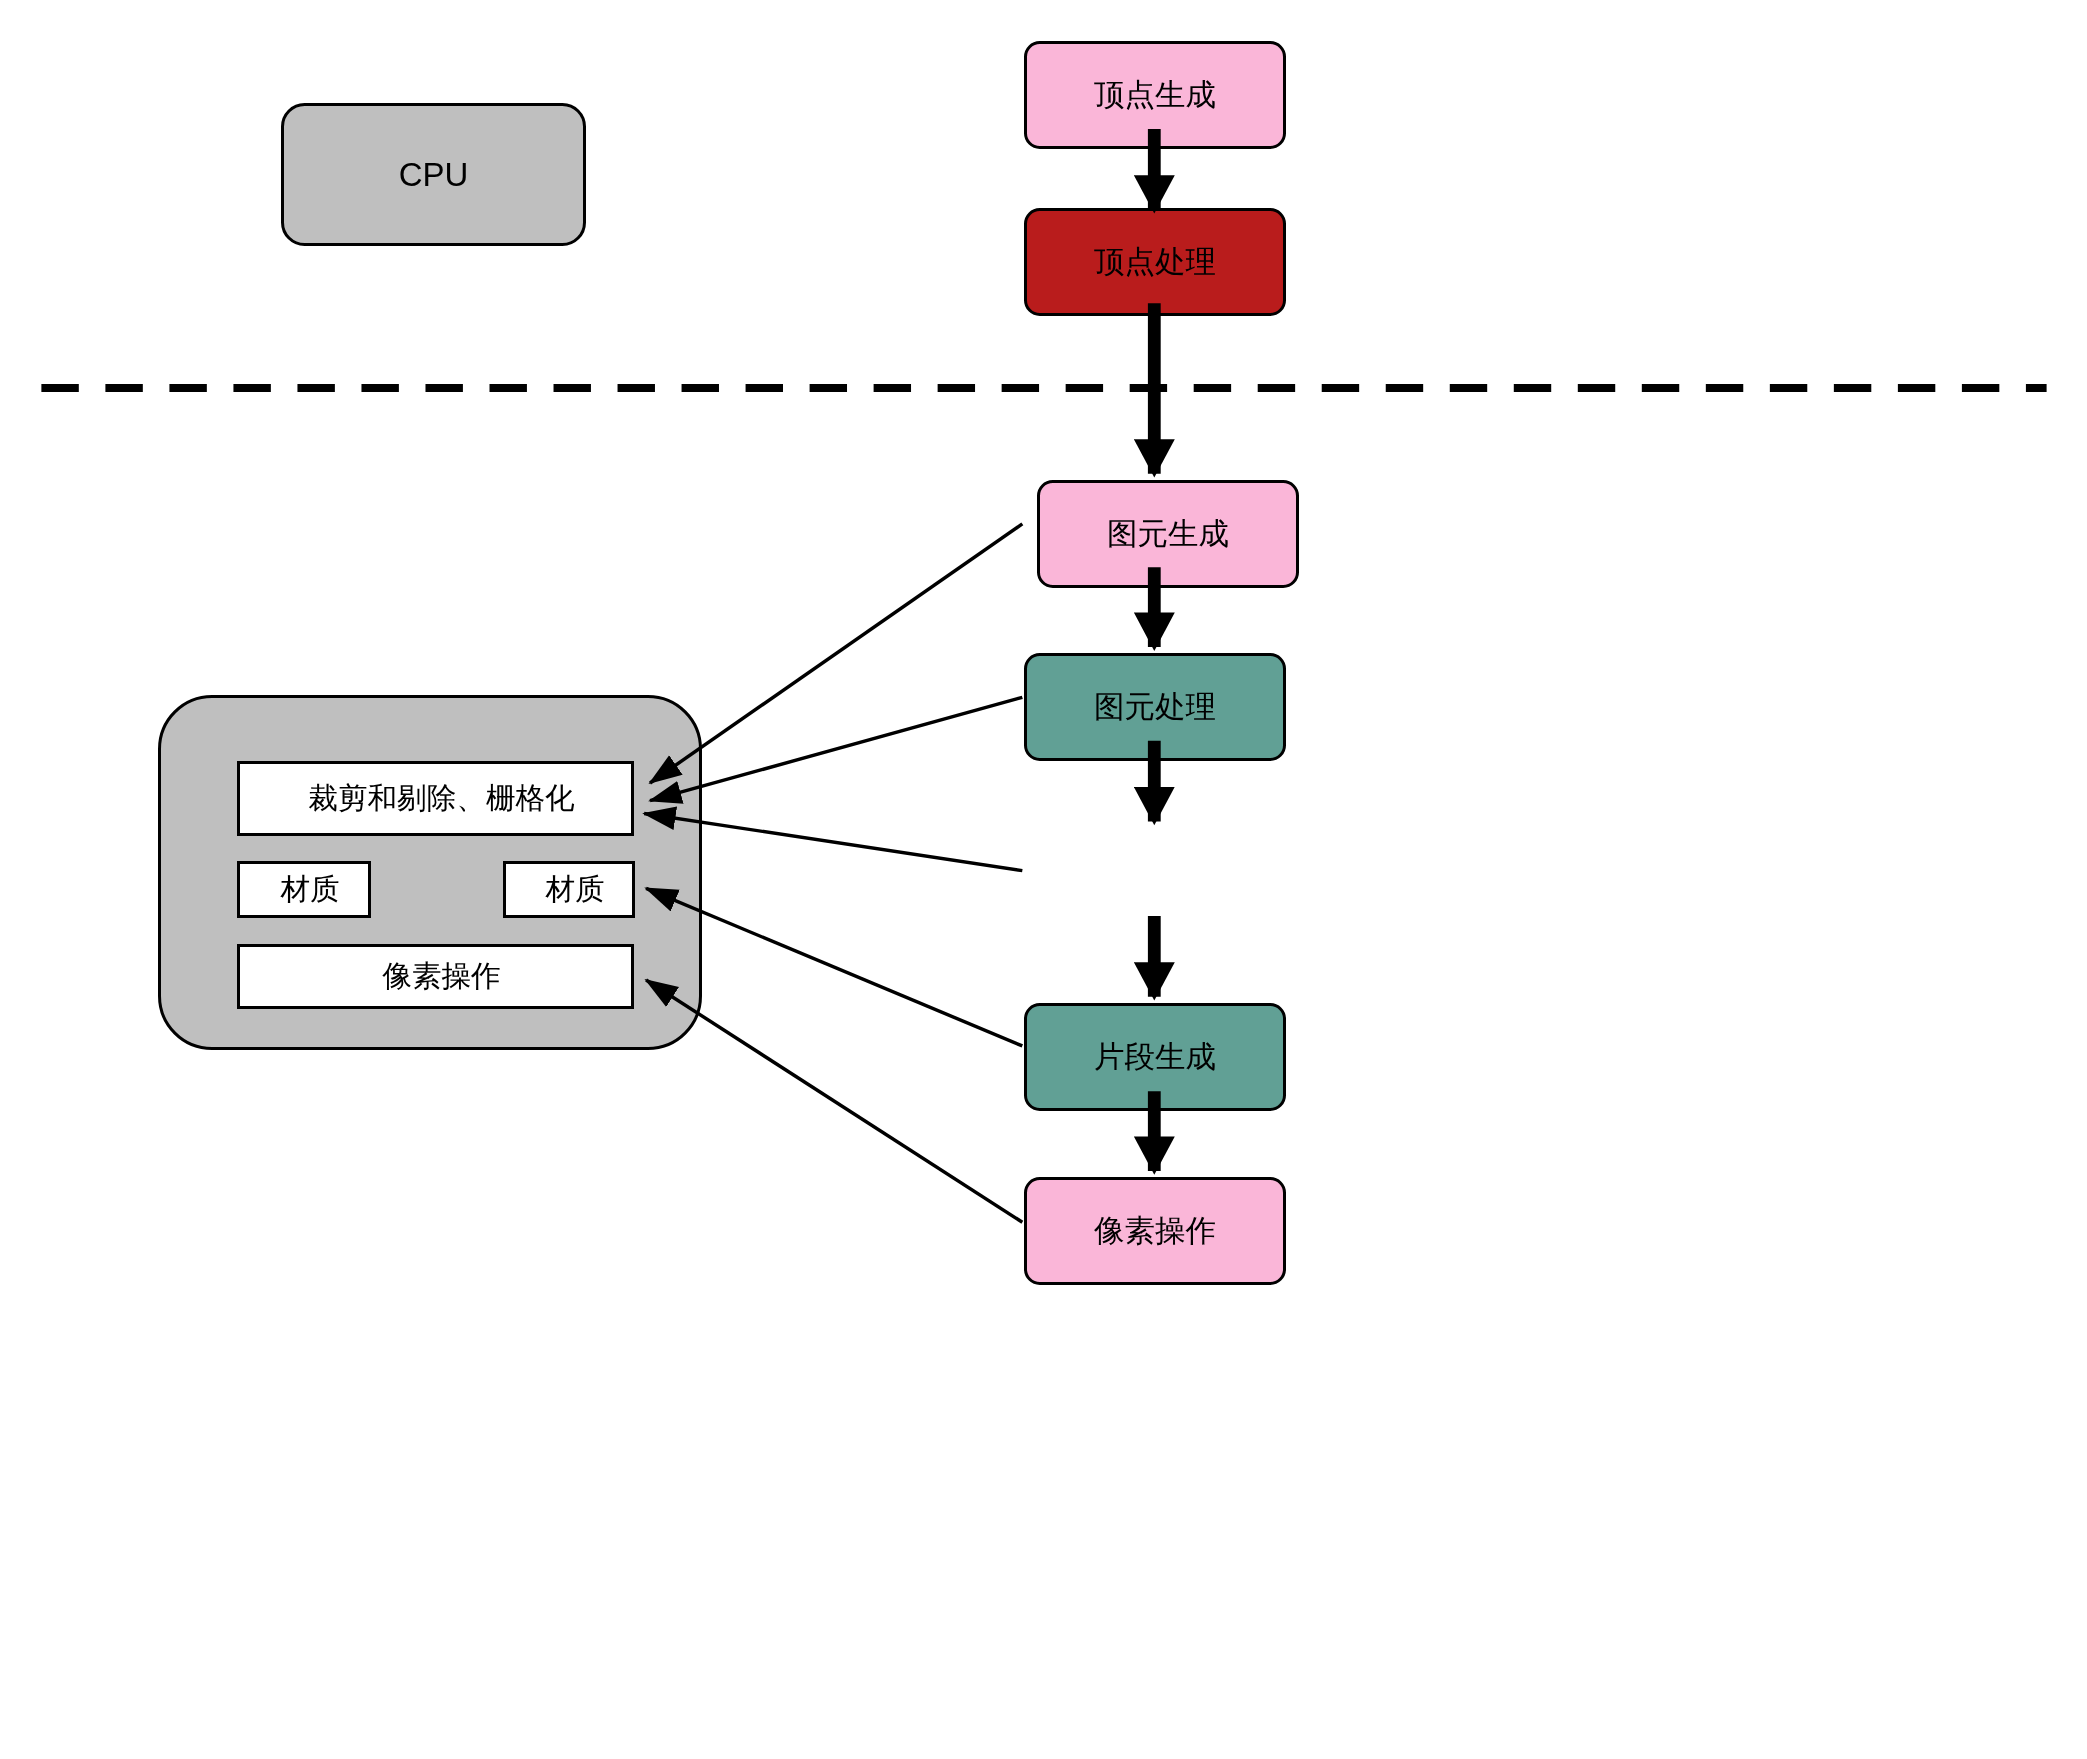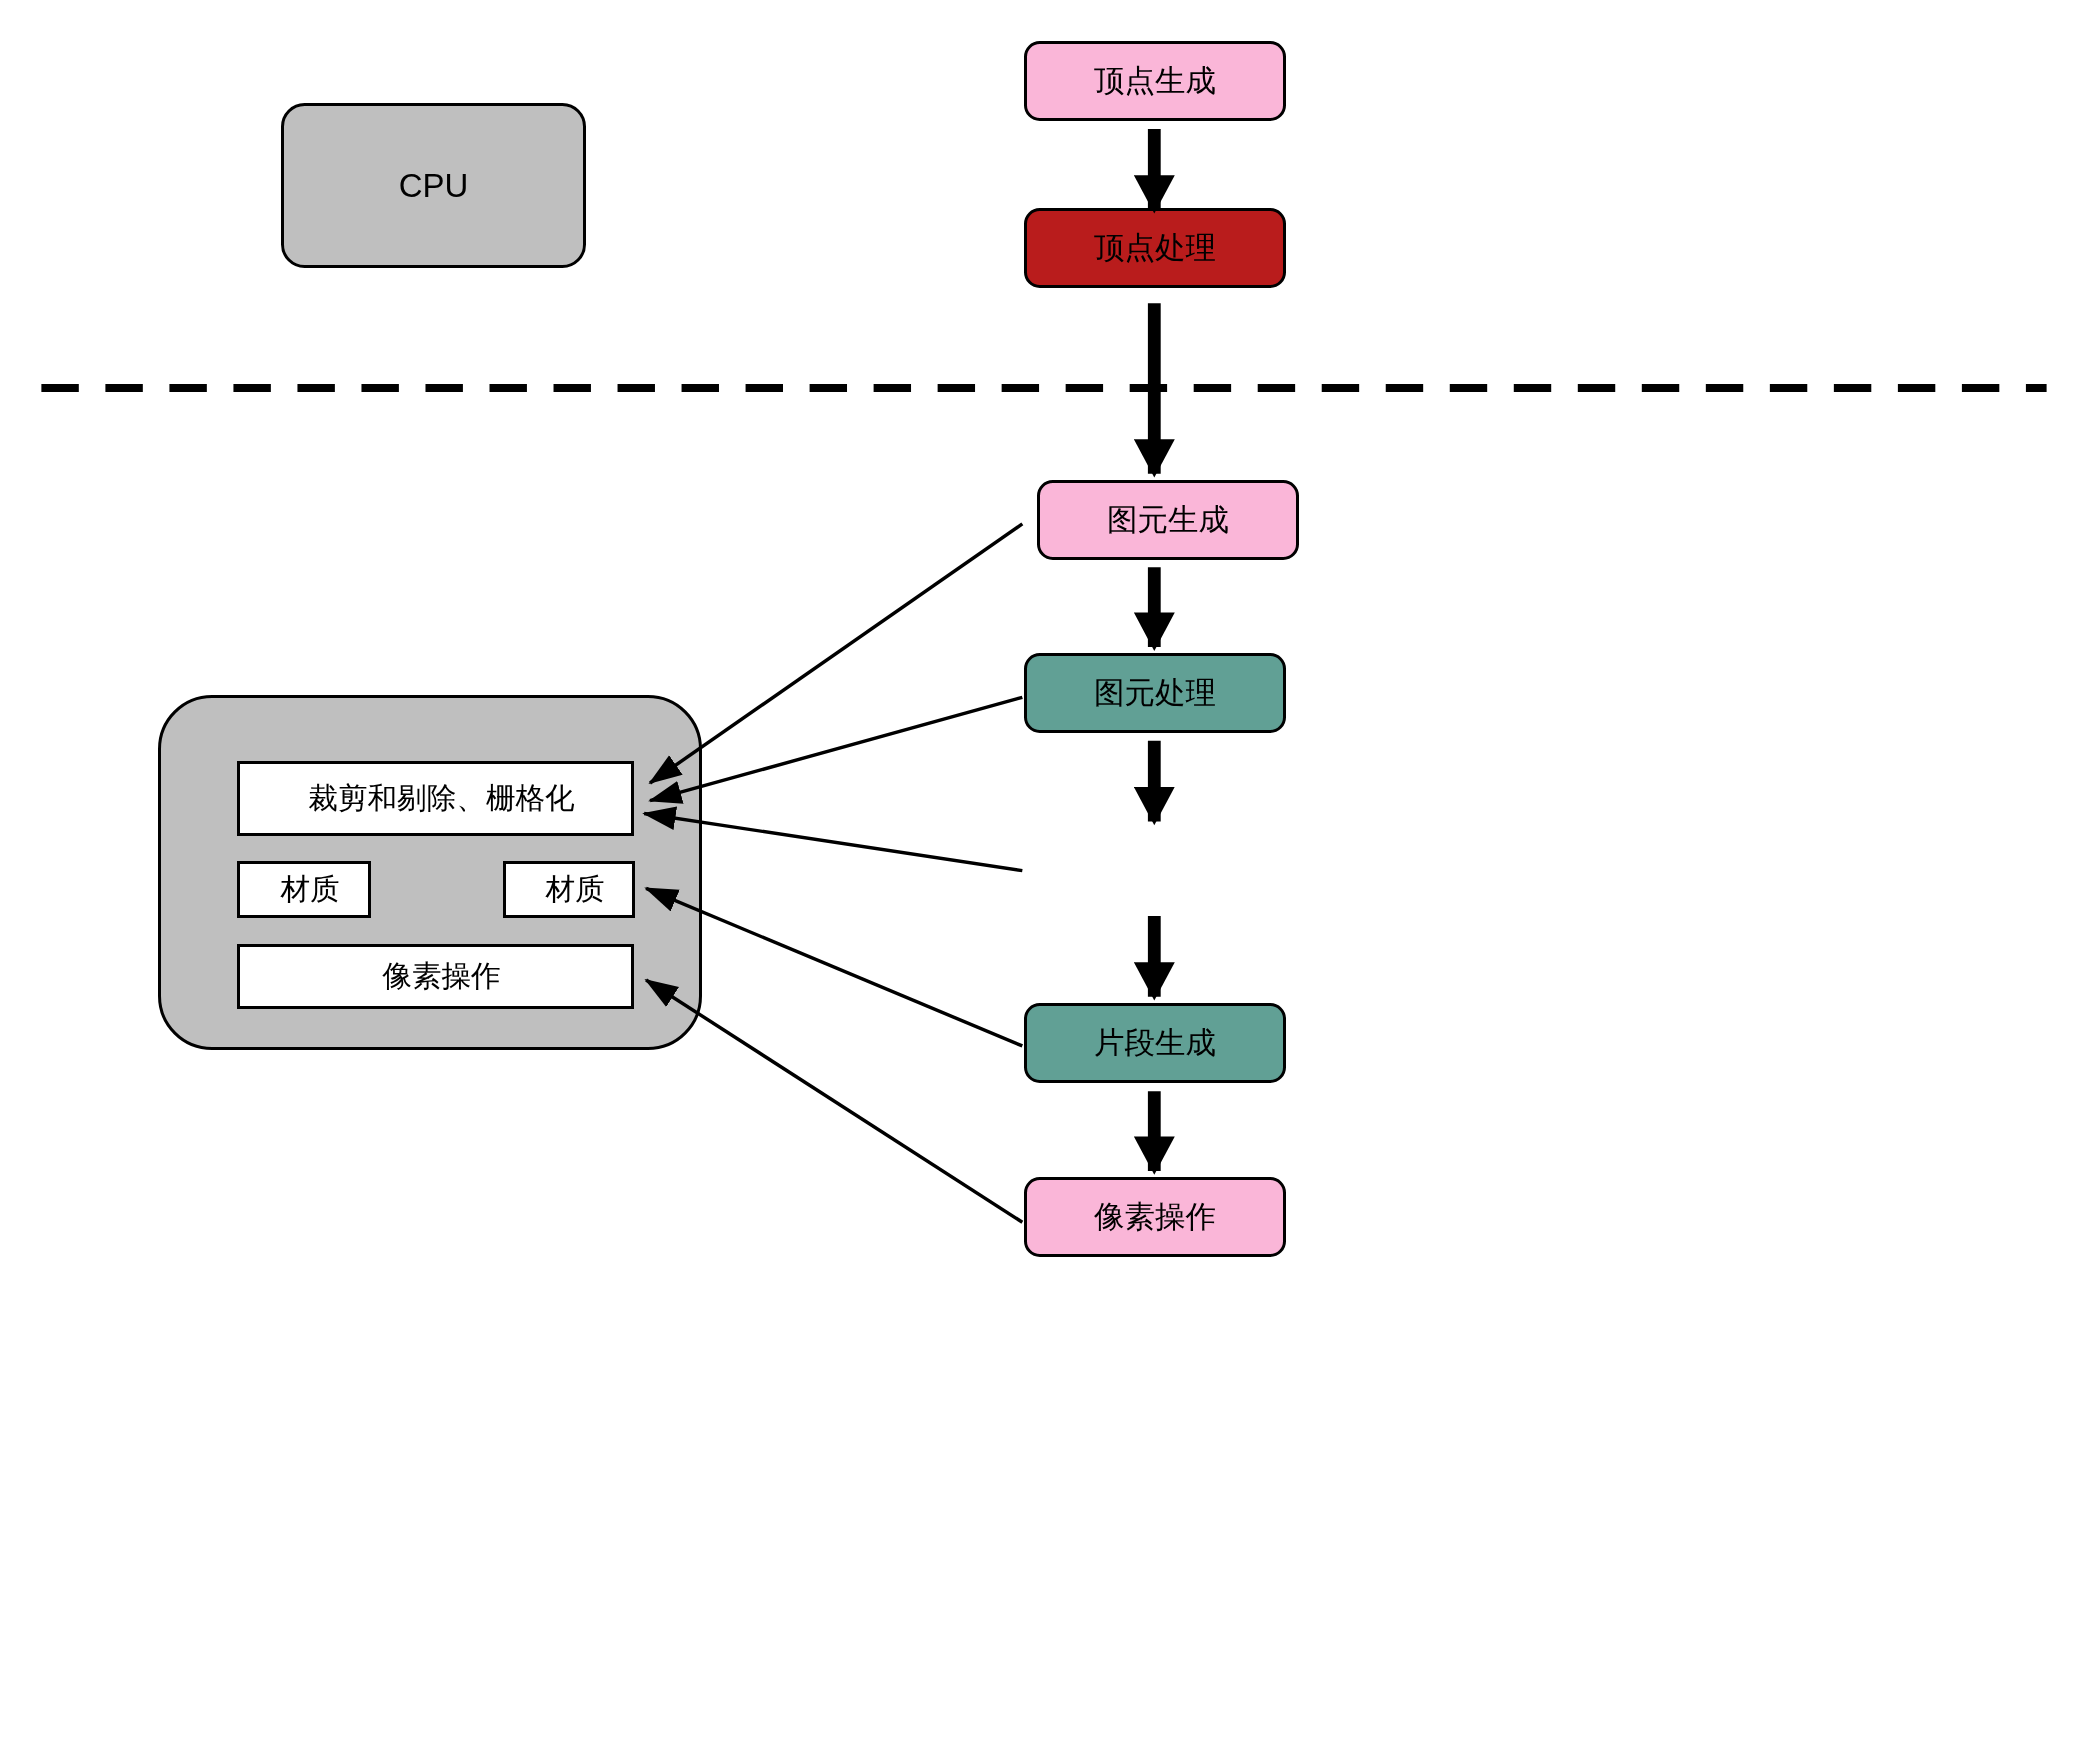--- a/index.html
+++ b/index.html
@@ -16,22 +16,22 @@
     display: flex;
     align-items: center;
     justify-content: center;
     border: 3px solid #000;
     border-radius: 15.8px;
     font-size: 30.5px;
     color: #000;
     box-sizing: border-box;
     background: #ddd;
   }
-  .pipe { left: 1024px; width: 262px; height: 80px; }
-  .cpu  { left: 281px; top: 103px; width: 305px; height: 165px; border-radius: 23.6px; font-size: 33px; }
+  .pipe { left: 1024px; width: 262px; height: 108px; }
+  .cpu  { left: 281px; top: 103px; width: 305px; height: 143px; border-radius: 23.6px; font-size: 33px; }
   .gpu-container {
     position: absolute;
     left: 158px; top: 695px;
     width: 544px; height: 355px;
     border: 3.9px solid #000;
     border-radius: 54px;
     box-sizing: border-box;
   }
   .white-box {
     position: absolute;

